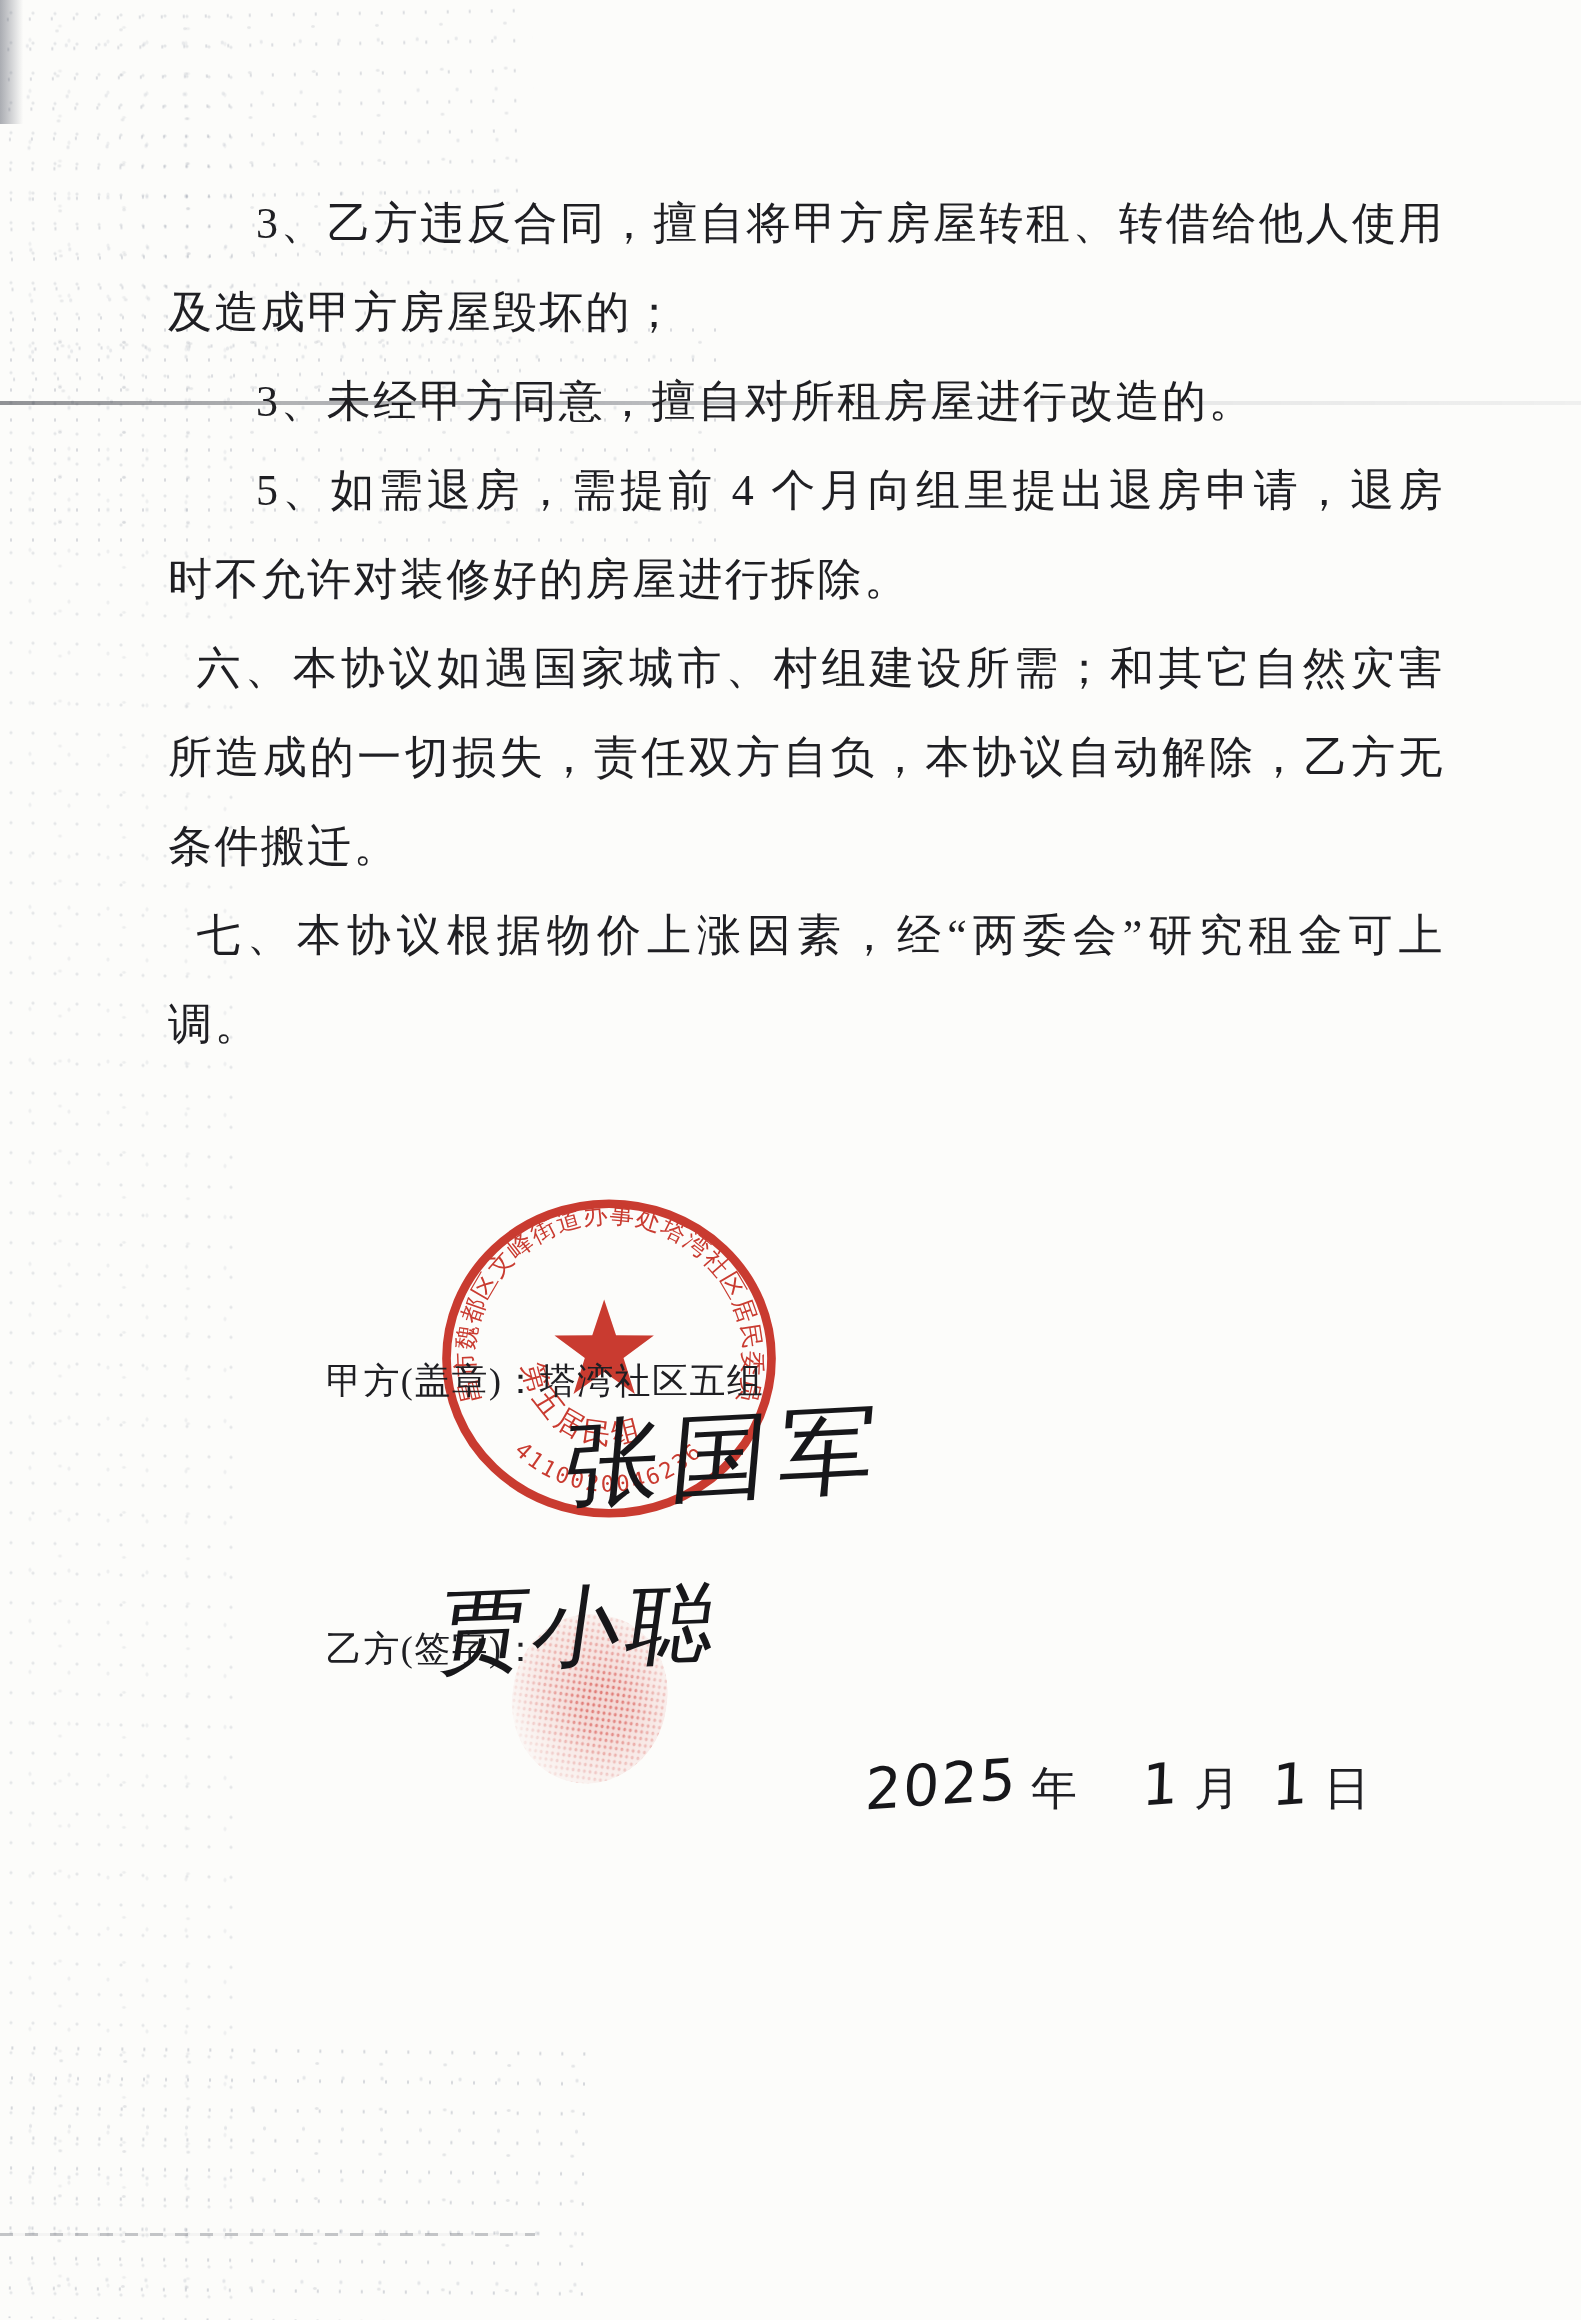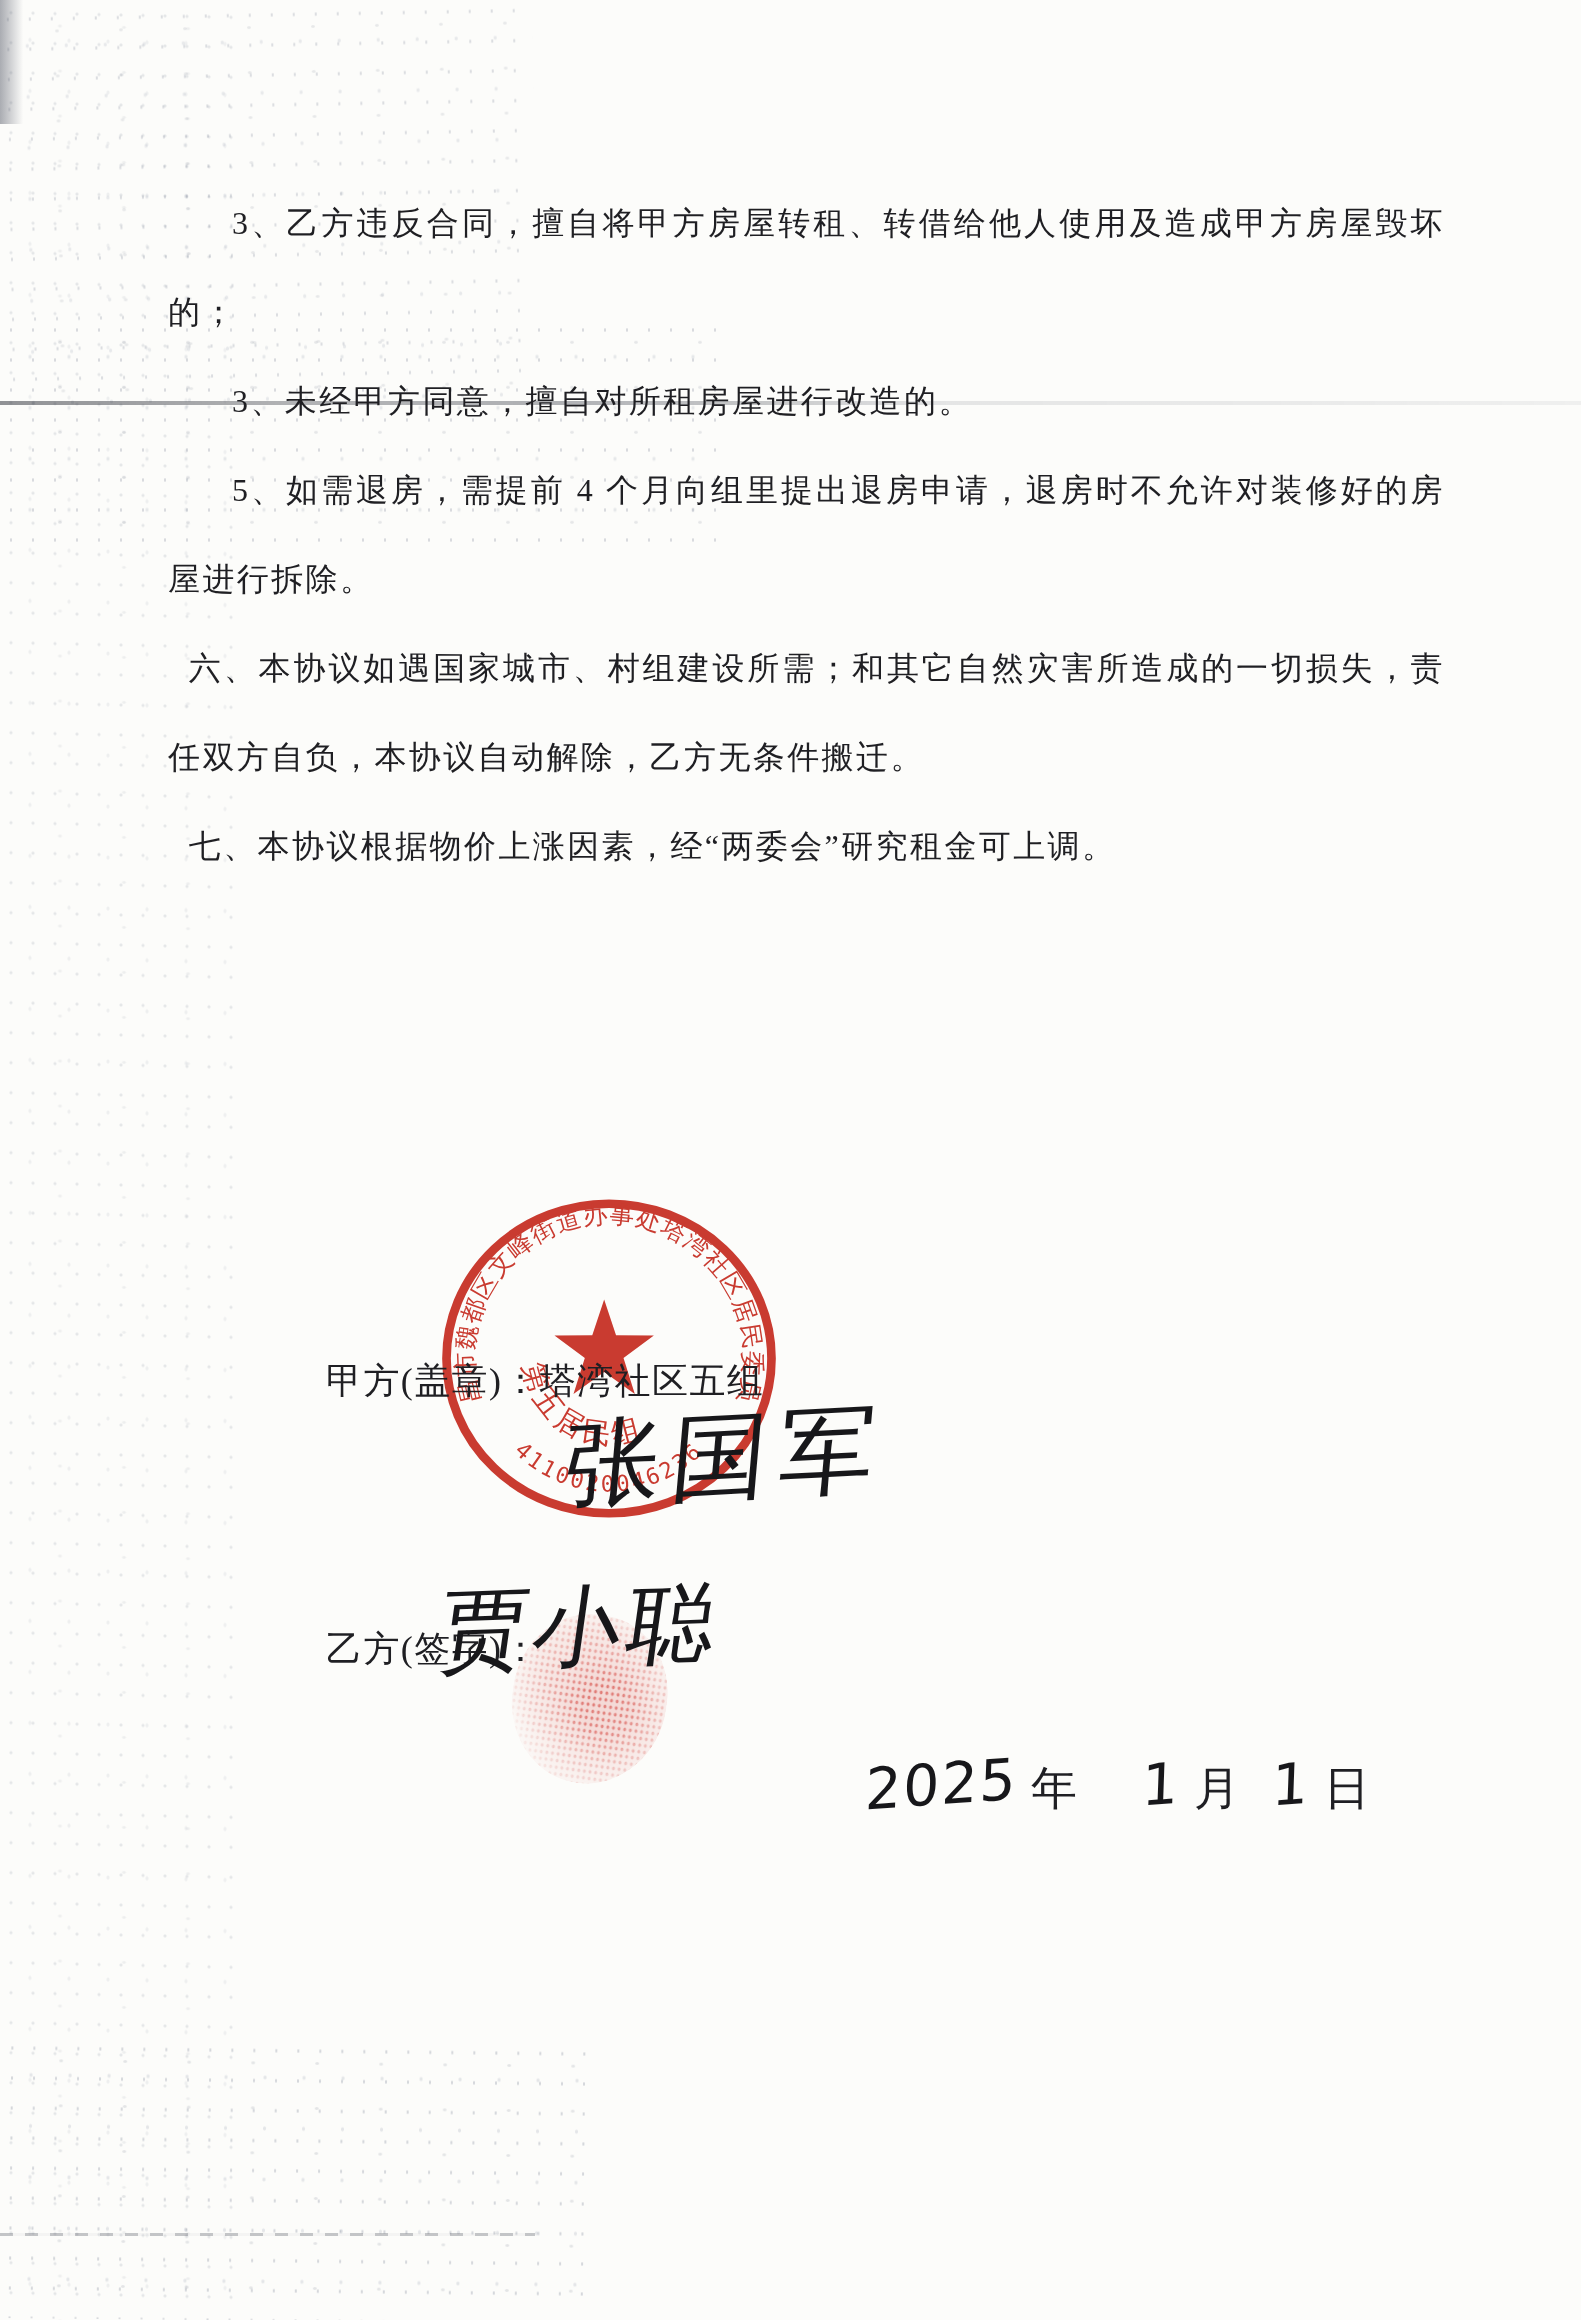--- a/index.html
+++ b/index.html
@@ -42,21 +42,21 @@
   .scan-streak-bottom{
     position:absolute;left:0;top:2233px;width:535px;height:2.9px;
     background:repeating-linear-gradient(to right,
       rgba(60,64,76,.42) 0 13.4px, rgba(60,64,76,.06) 13.4px 25px);
     opacity:.7;filter:blur(0.5px);
     pointer-events:none;
   }
   
   .clauses{
     position:absolute;left:168px;top:179px;width:1277px;
-    font-size:32px;line-height:89px;letter-spacing:2.4px;
+    font-size:44px;line-height:89px;letter-spacing:2.4px;
     text-align:justify;
   }
   .clauses p{margin:0;}
   .indent-num{text-indent:2.0em;}
   .indent-cn{text-indent:0.65em;}
   
   .party-row{position:absolute;font-size:36px;letter-spacing:1.4px;white-space:nowrap;margin-left:43px;}
   .party-a{left:283px;top:1357px;}
   .party-b{left:283px;top:1625px;text-align:center;}
   .hand{

